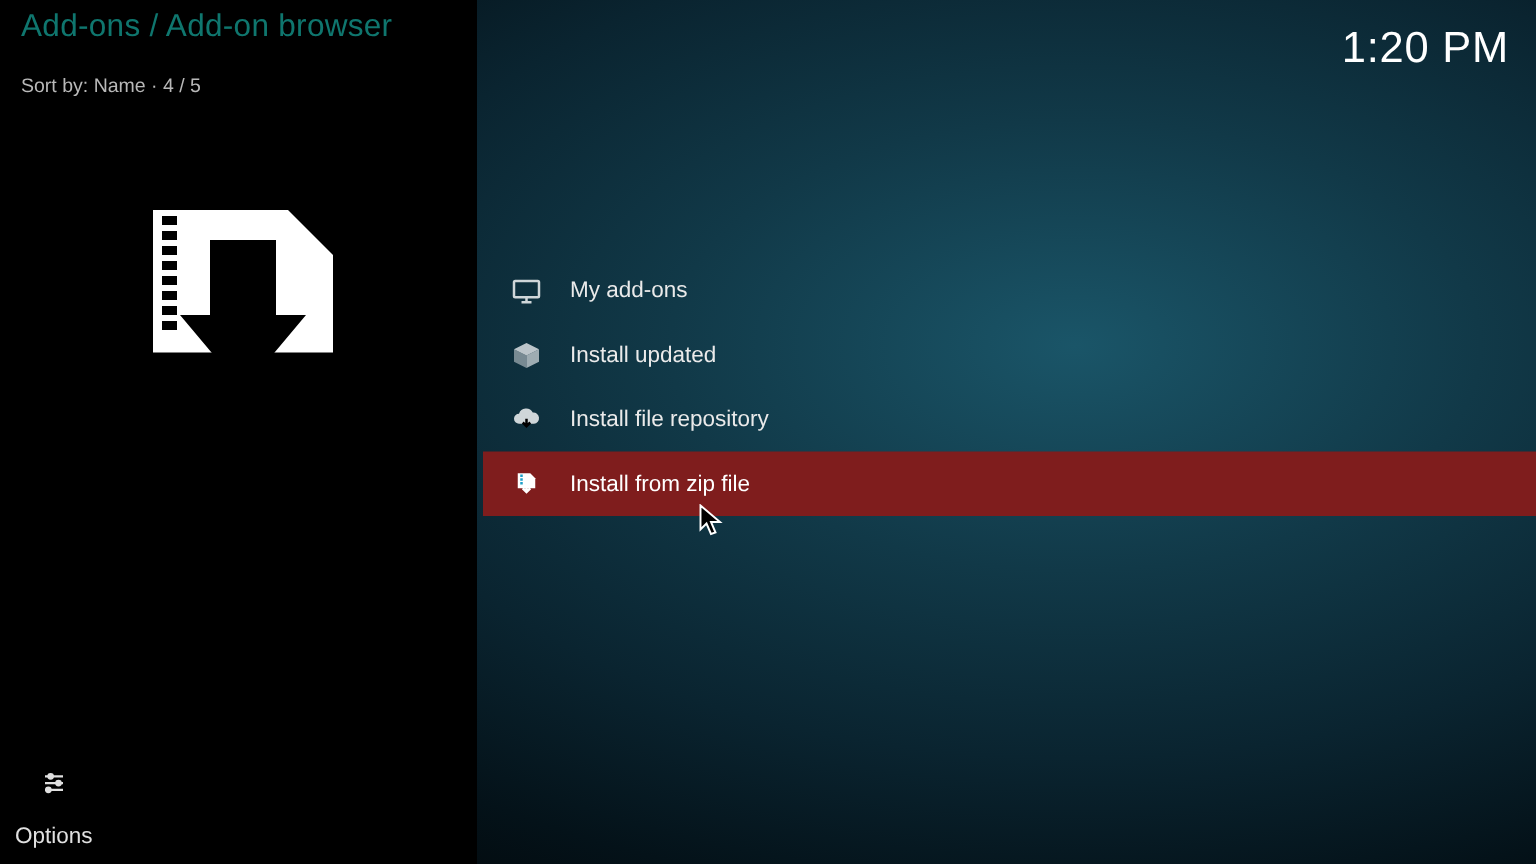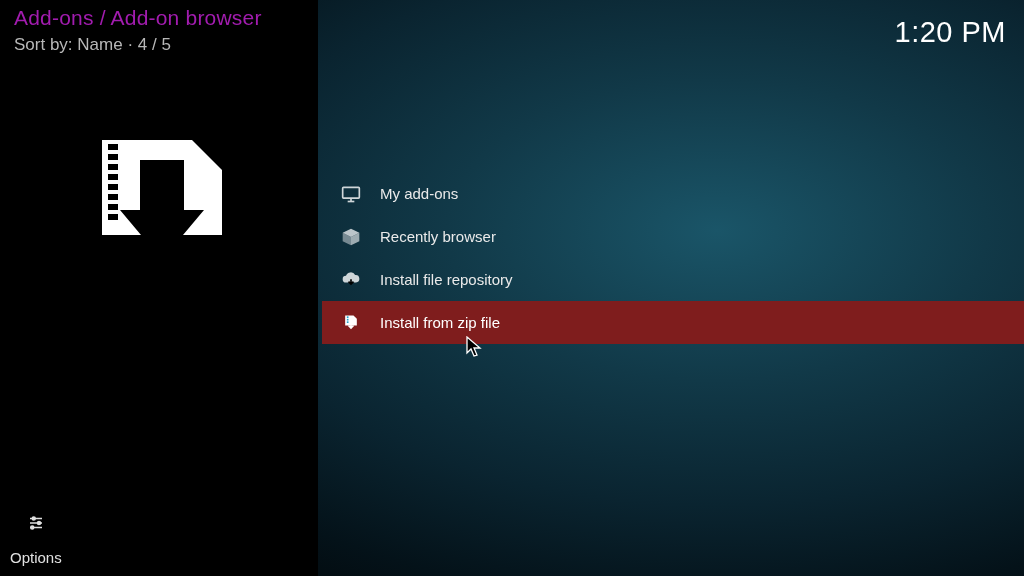--- a/index.html
+++ b/index.html
@@ -15,27 +15,27 @@
     width: 318px; height: 576px;
     background: #000;
   }
   .header {
     position: absolute;
     left: 14px; top: 6px;
   }
   .breadcrumb {
     font-size: 21px;
     font-weight: 400;
-    color: #a21caf;
+    color: #0f766e;
     letter-spacing: 0.2px;
   }
   .sortline {
-    font-size: 17px;
+    font-size: 13px;
     color: #b8b8b8;
-    margin-top: 5px;
+    margin-top: 19px;
   }
   .clock {
     position: absolute;
     right: 18px; top: 16px;
     font-size: 29px;
     font-weight: 300;
     color: #fff;
     letter-spacing: 0.5px;
   }
   .big-icon {
@@ -133,21 +133,21 @@
   </div>
 
   <div class="menu-item">
     <span class="icon">
       <svg viewBox="0 0 24 24" width="20" height="20" fill="currentColor">
         <path d="M12 2 L22 7 L12 12 L2 7 Z" opacity="0.9"></path>
         <path d="M2 7 L12 12 L12 22 L2 17 Z" opacity="0.55"></path>
         <path d="M22 7 L12 12 L12 22 L22 17 Z" opacity="0.75"></path>
       </svg>
     </span>
-    <span>Recently browser</span>
+    <span>Install updated</span>
   </div>
 
   <div class="menu-item">
     <span class="icon">
       <svg viewBox="0 0 24 24" width="20" height="20" fill="currentColor">
         <path d="M6 15 a4 4 0 0 1 0-8 a6 6 0 0 1 11 -1 a4.5 4.5 0 0 1 1 9 Z"></path>
         <path d="M12 11 v6 M9 14 l3 3 l3 -3" stroke="#000" stroke-width="2" fill="none"></path>
       </svg>
     </span>
     <span>Install file repository</span>

